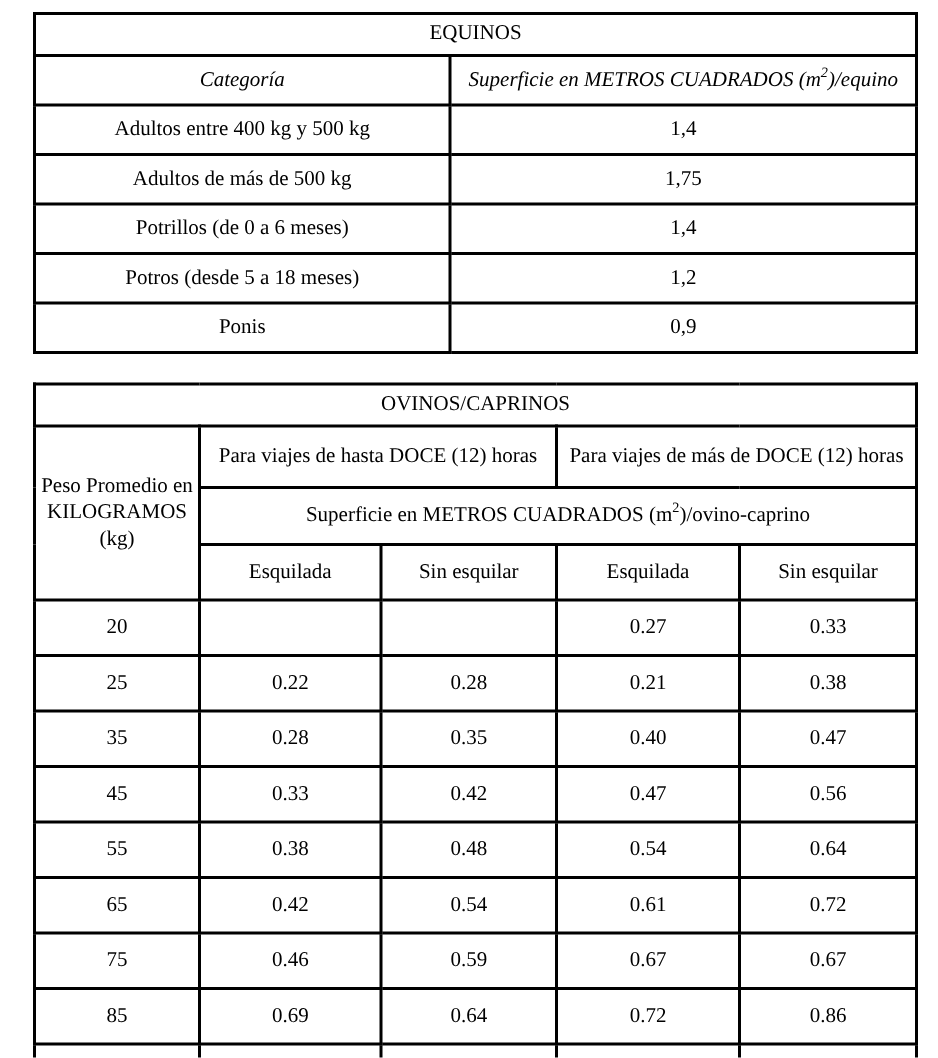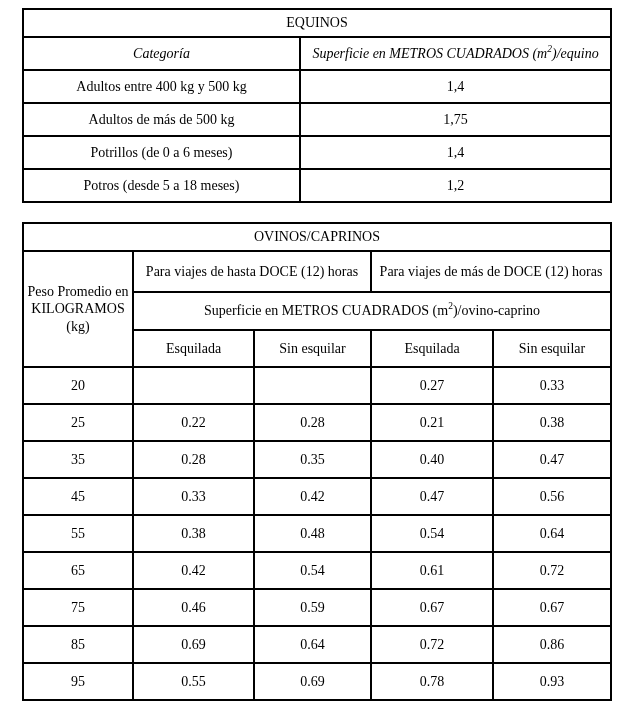--- a/index.html
+++ b/index.html
@@ -75,20 +75,24 @@
       <td>Adultos de más de 500 kg</td>
       <td>1,75</td>
     </tr>
     <tr class="data-row">
       <td>Potrillos (de 0 a 6 meses)</td>
       <td>1,4</td>
     </tr>
     <tr class="data-row">
       <td>Potros (desde 5 a 18 meses)</td>
       <td>1,2</td>
+    </tr>
+    <tr class="data-row">
+      <td>Ponis</td>
+      <td>0,9</td>
     </tr>
   </tbody>
     </table>
 
   <table class="doc-table t2">
     <colgroup>
       <col style="width:110px">
       <col style="width:121px">
       <col style="width:117px">
       <col style="width:122px">

